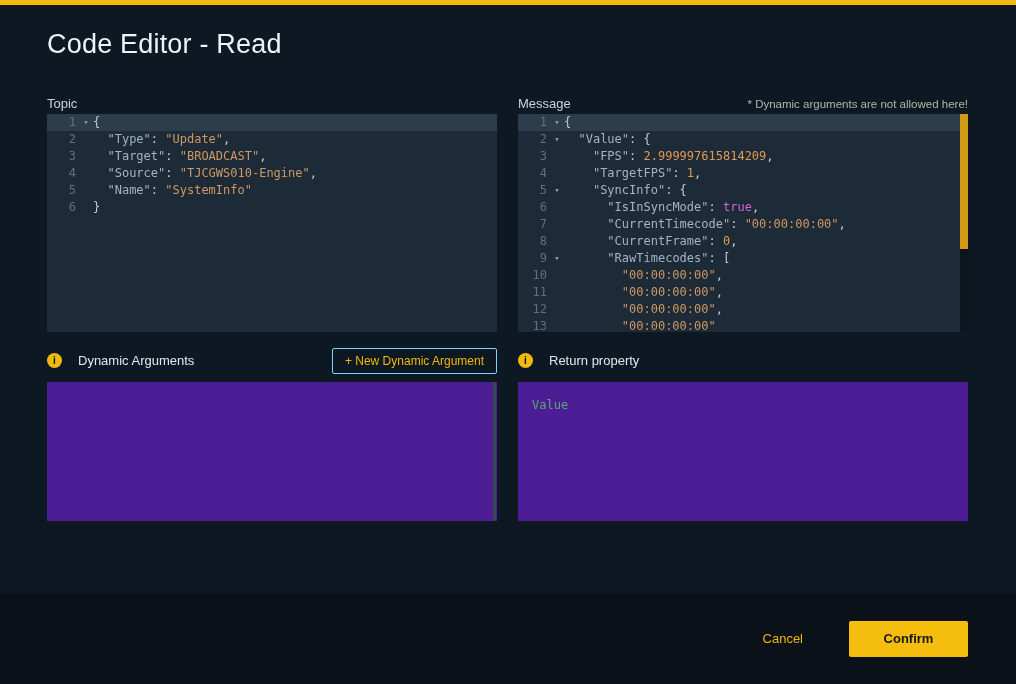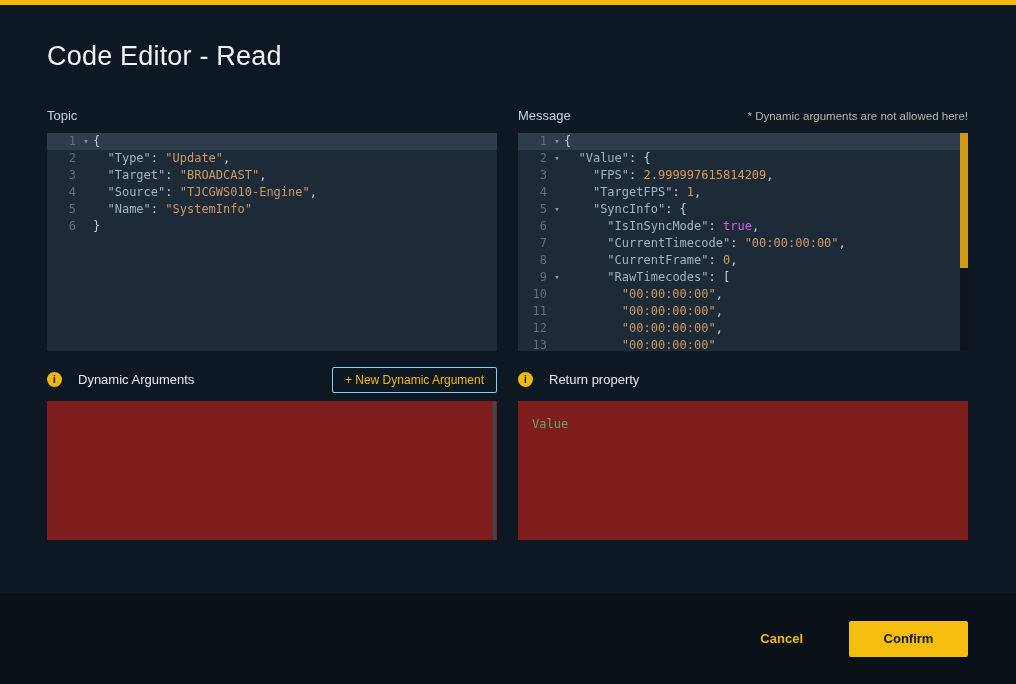--- a/index.html
+++ b/index.html
@@ -8,29 +8,29 @@
     background: #0e1823;
     font-family: "Liberation Sans", sans-serif;
     color: #dfe5ea;
     display: flex;
     flex-direction: column;
     overflow: hidden;
   }
   .accent { height: 5px; background: #f3ba0d; flex: none; }
   .content { flex: 1; padding: 0 48px 0 47px; }
   h1 {
-    margin-top: 36px;
+    margin-top: 24px;
     font-size: 27px;
     font-weight: 500;
     color: #eef3f7;
     letter-spacing: .2px;
   }
   .cols { display: flex; gap: 21px; margin-top: 36px; }
   .col { width: 450px; }
-  .label-row { display: flex; align-items: baseline; margin-bottom: 7px; height: 18px; }
+  .label-row { display: flex; align-items: baseline; height: 18px; }
   .sec-label { font-size: 13px; color: #c9d3dc; }
   .note { margin-left: auto; font-size: 11.5px; color: #b0b8a6; }
 
   
   .editor {
     position: relative;
     height: 218px;
     background: #1d2a37;
     overflow: hidden;
     font-family: "DejaVu Sans Mono", monospace;
@@ -72,35 +72,35 @@
     border: 1px solid #7dd3fc;
     color: #f0b90b;
     font-family: "Liberation Sans", sans-serif;
     font-size: 12px;
     padding: 5px 12px;
     border-radius: 2px;
     cursor: pointer;
   }
 
   
-  .panel { height: 139px; background: #7f1d1d; margin-top: 8px; position: relative; }
+  .panel { height: 139px; background: #4c1d95; margin-top: 8px; position: relative; }
   .panel-scroll { position: absolute; right: 1px; top: 0; width: 3px; height: 100%; background: #3a4653; }
   .return-panel { padding: 13px 14px; }
   .return-value { font-family: "DejaVu Sans Mono", monospace; font-size: 12px; color: #5aa86d; }
 
   
   .footer {
     flex: none;
     height: 91px;
     background: #0a1118;
     display: flex; align-items: center; justify-content: flex-end;
     gap: 46px;
     padding-right: 48px;
   }
-  .cancel { color: #f0b90b; font-size: 13px; font-weight: bold; cursor: pointer; }
+  .cancel { color: #f0b90b; font-size: 13px; font-weight: normal; cursor: pointer; }
   .confirm {
     width: 119px; height: 36px;
     background: #f5bd0e; color: #15181c;
     border: none; border-radius: 2px;
     font-family: "Liberation Sans", sans-serif;
     font-size: 13px; font-weight: bold;
     cursor: pointer;
   }
 </style>
 </head>

